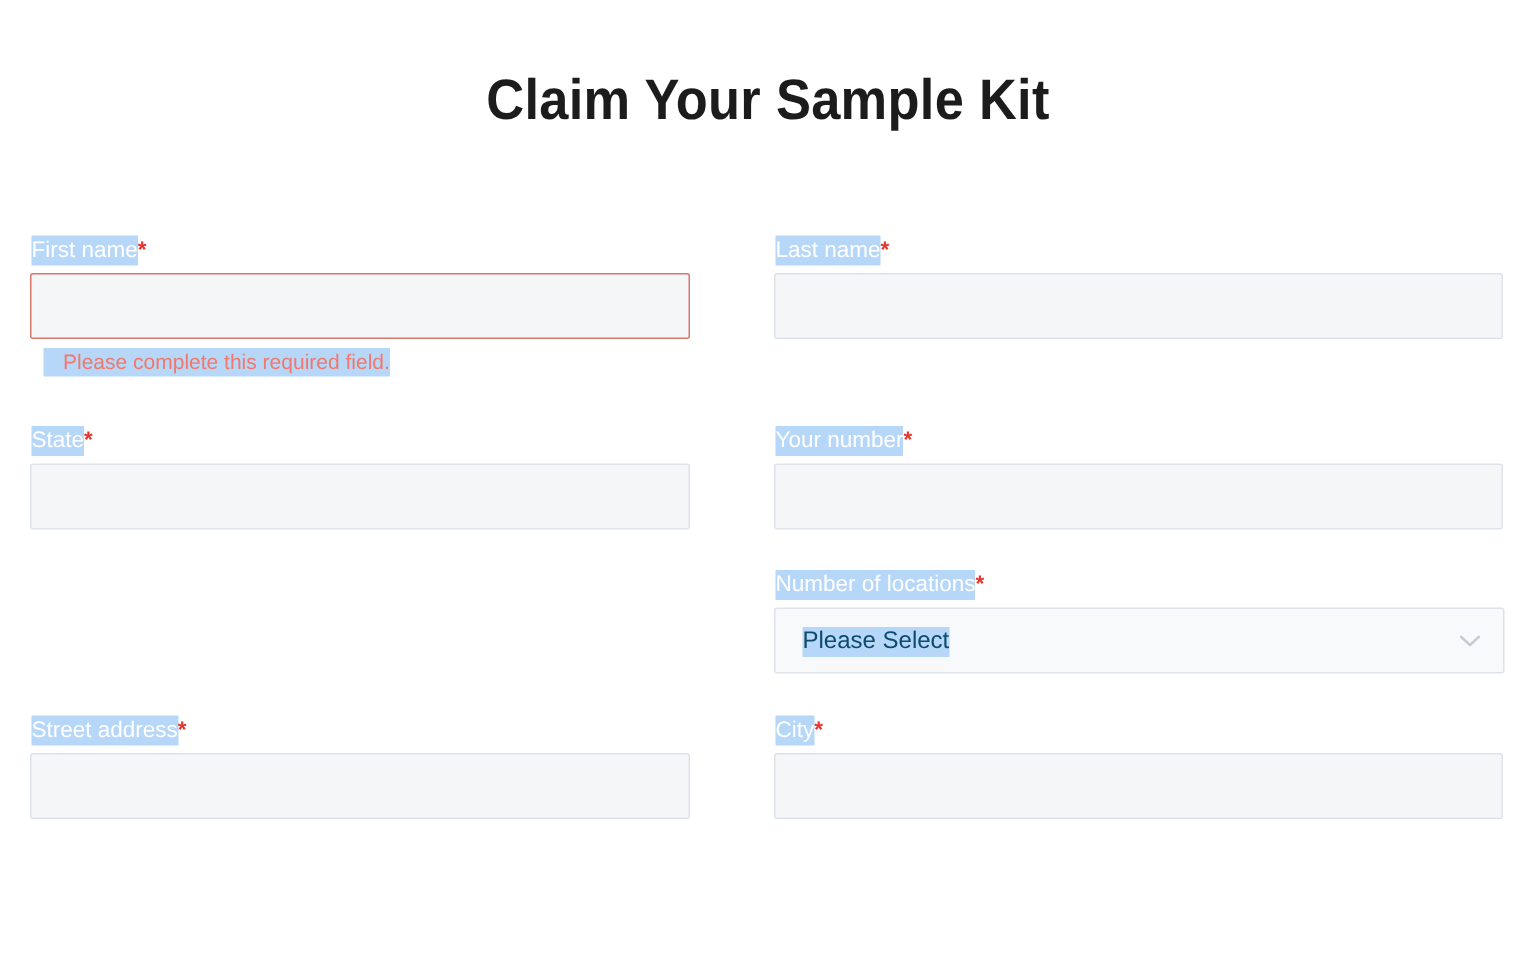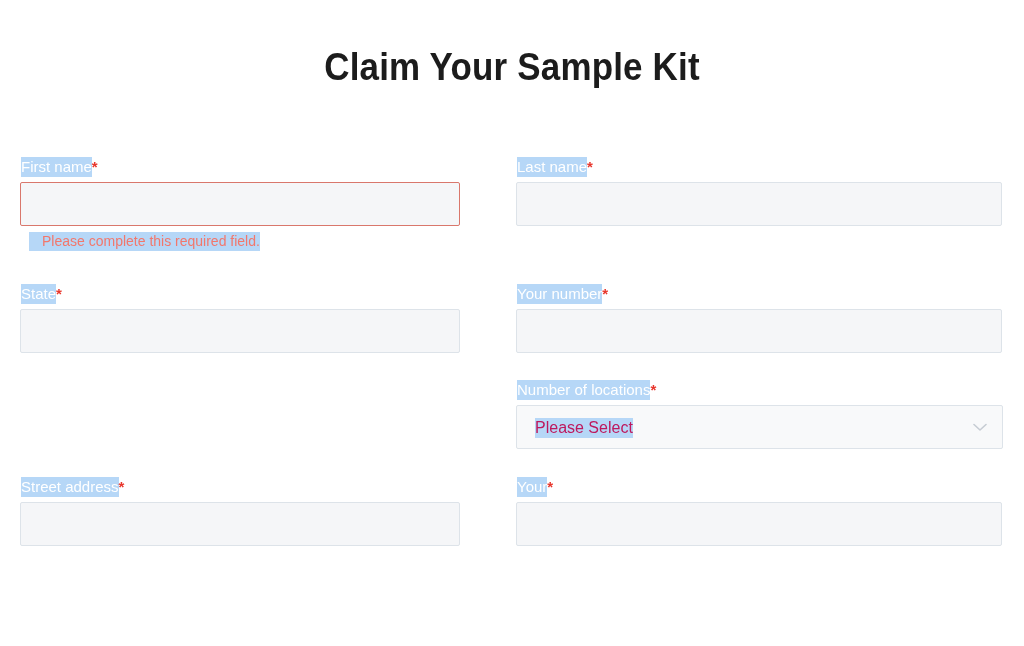--- a/index.html
+++ b/index.html
@@ -123,21 +123,21 @@
     background: #f8f9fa;
     border: 1px solid #dde3e9;
     border-radius: 2px;
   }
   .select-value {
     position: absolute;
     left: 18px;
     top: 11px;
     font-size: 16px;
     line-height: 21px;
-    color: #be185d;
+    color: #0c4a6e;
     white-space: nowrap;
   }
   .select-value .sel {
     background: #b6d7f7;
     padding: 1px 0 2px 0;
   }
   .chevron-icon {
     position: absolute;
     right: 14px;
     top: 0;
@@ -190,21 +190,21 @@
             </span>
           </div>
         </div>
       </div>
       <div class="row" style="position: absolute; left: 0px; top: 320px; width: 100%; height: 90px;">
         <div class="field left">
           <label class="label"><span class="sel">Street address</span><span class="req">*</span></label>
           <input type="text" class="input" value="" style="">
         </div>
         <div class="field right">
-          <label class="label"><span class="sel">Your</span><span class="req">*</span></label>
+          <label class="label"><span class="sel">City</span><span class="req">*</span></label>
           <input type="text" class="input" value="" style="">
         </div>
       </div>
       <div class="row" style="position: absolute; left: 0px; top: 417px; width: 100%; height: 90px;">
       </div>
     </div>
 
 </div>
 
 </body></html>

